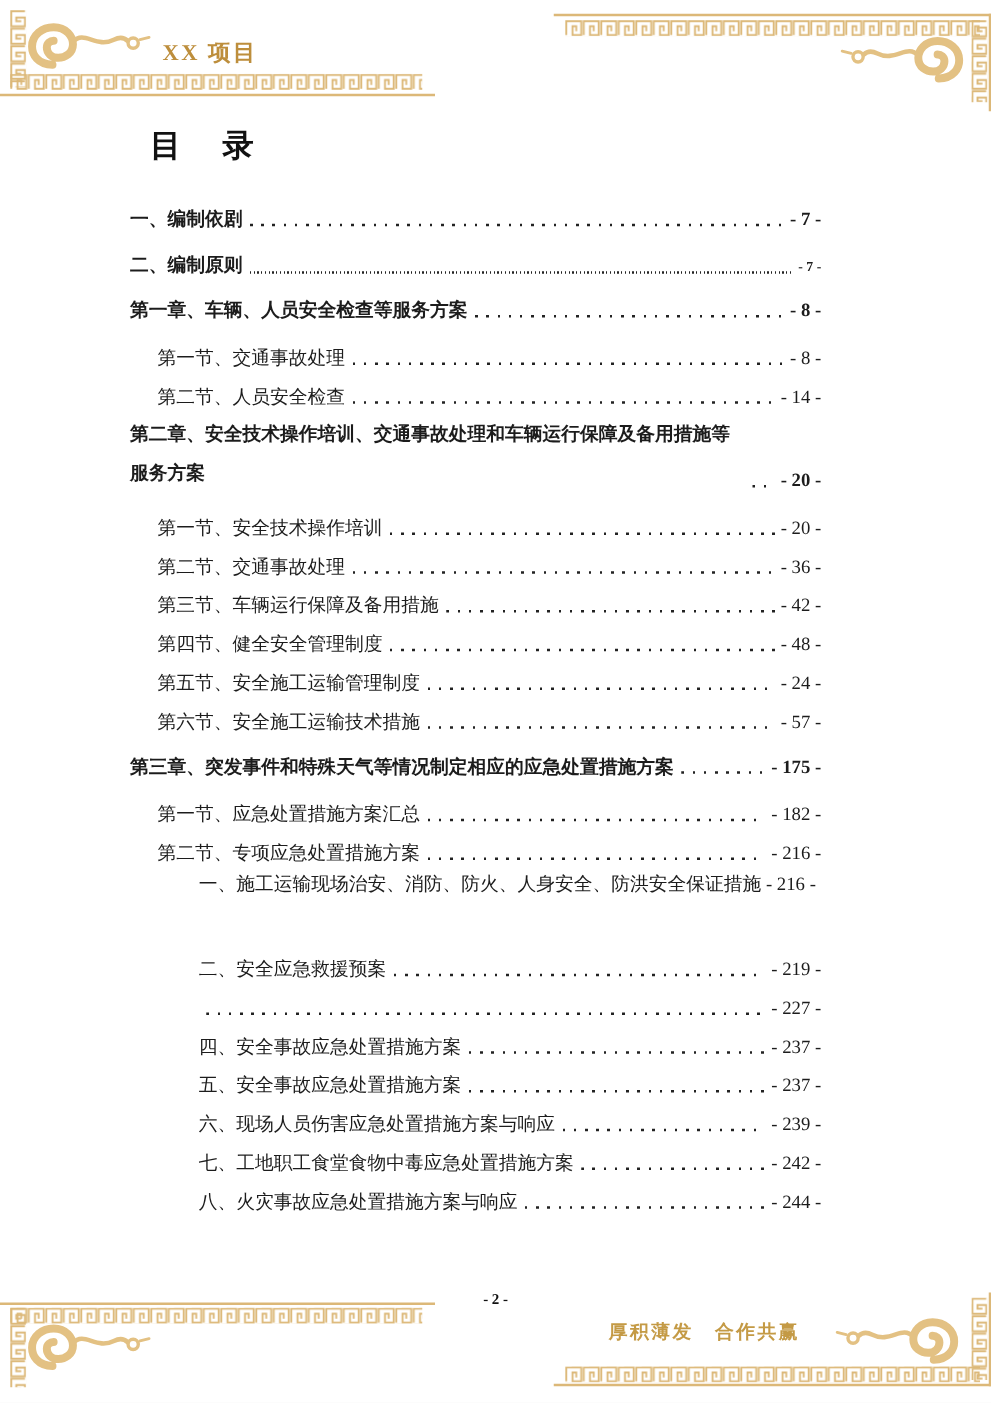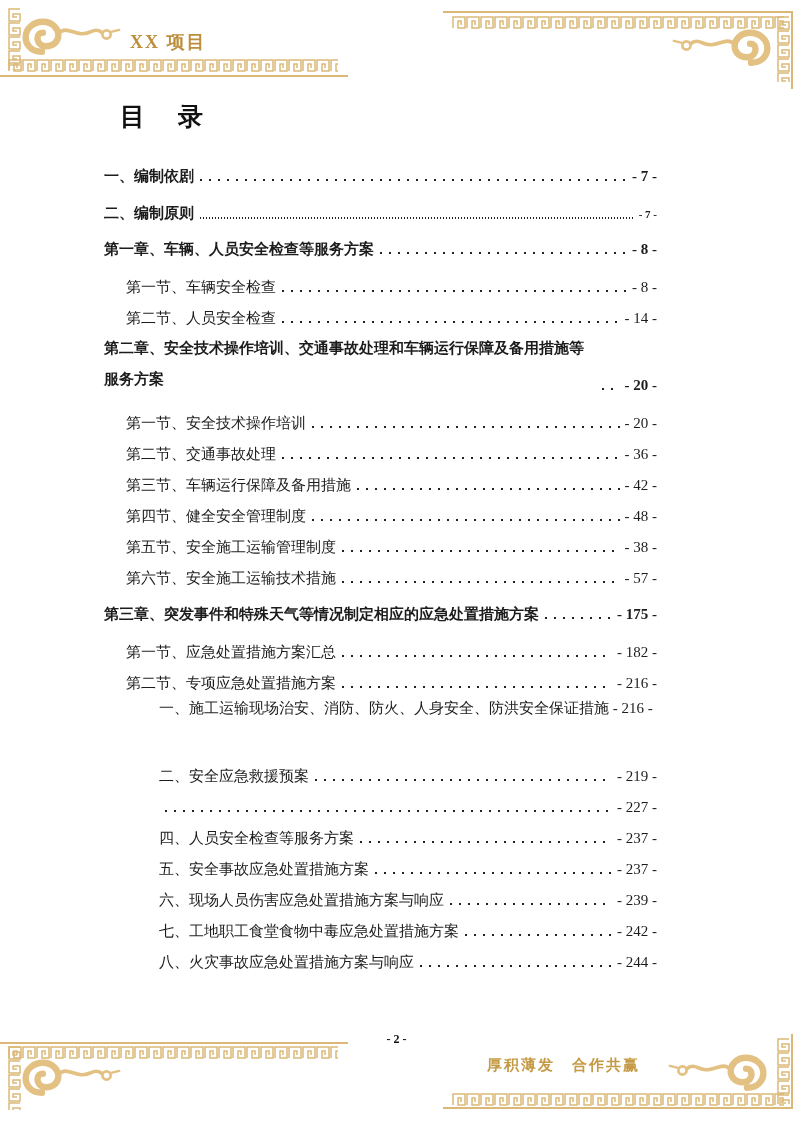--- a/index.html
+++ b/index.html
@@ -136,21 +136,21 @@
       <span class="toc-label">二、编制原则</span>
       <span class="toc-leader"></span>
       <span class="toc-page">- 7 -</span>
     </div>
       <div class="toc-row lv0 leader-coarse bold chapter">
       <span class="toc-label">第一章、车辆、人员安全检查等服务方案</span>
       <span class="toc-leader"></span>
       <span class="toc-page">- 8 -</span>
     </div>
       <div class="toc-row lv1 leader-coarse">
-      <span class="toc-label">第一节、车辆安全检查</span>
+      <span class="toc-label">第一节、交通事故处理</span>
       <span class="toc-leader"></span>
       <span class="toc-page">- 8 -</span>
     </div>
       <div class="toc-row lv1 leader-coarse">
       <span class="toc-label">第二节、人员安全检查</span>
       <span class="toc-leader"></span>
       <span class="toc-page">- 14 -</span>
     </div>
       <div class="toc-row lv0 leader-coarse bold chapter wrap">
       <span class="toc-label">第二章、安全技术操作培训、交通事故处理和车辆运行保障及备用措施等服务方案</span>
@@ -173,21 +173,21 @@
       <span class="toc-page">- 42 -</span>
     </div>
       <div class="toc-row lv1 leader-coarse">
       <span class="toc-label">第四节、健全安全管理制度</span>
       <span class="toc-leader"></span>
       <span class="toc-page">- 48 -</span>
     </div>
       <div class="toc-row lv1 leader-coarse">
       <span class="toc-label">第五节、安全施工运输管理制度</span>
       <span class="toc-leader"></span>
-      <span class="toc-page">- 38 -</span>
+      <span class="toc-page">- 24 -</span>
     </div>
       <div class="toc-row lv1 leader-coarse">
       <span class="toc-label">第六节、安全施工运输技术措施</span>
       <span class="toc-leader"></span>
       <span class="toc-page">- 57 -</span>
     </div>
       <div class="toc-row lv0 leader-coarse bold chapter">
       <span class="toc-label">第三章、突发事件和特殊天气等情况制定相应的应急处置措施方案</span>
       <span class="toc-leader"></span>
       <span class="toc-page">- 175 -</span>
@@ -210,21 +210,21 @@
       <div class="toc-row lv2 leader-coarse">
       <span class="toc-label">二、安全应急救援预案</span>
       <span class="toc-leader"></span>
       <span class="toc-page">- 219 -</span>
     </div>
       <div class="toc-row lv2 leader-coarse">
       <span class="toc-leader"></span>
       <span class="toc-page">- 227 -</span>
     </div>
       <div class="toc-row lv2 leader-coarse">
-      <span class="toc-label">四、人员安全检查等服务方案</span>
+      <span class="toc-label">四、安全事故应急处置措施方案</span>
       <span class="toc-leader"></span>
       <span class="toc-page">- 237 -</span>
     </div>
       <div class="toc-row lv2 leader-coarse">
       <span class="toc-label">五、安全事故应急处置措施方案</span>
       <span class="toc-leader"></span>
       <span class="toc-page">- 237 -</span>
     </div>
       <div class="toc-row lv2 leader-coarse">
       <span class="toc-label">六、现场人员伤害应急处置措施方案与响应</span>

